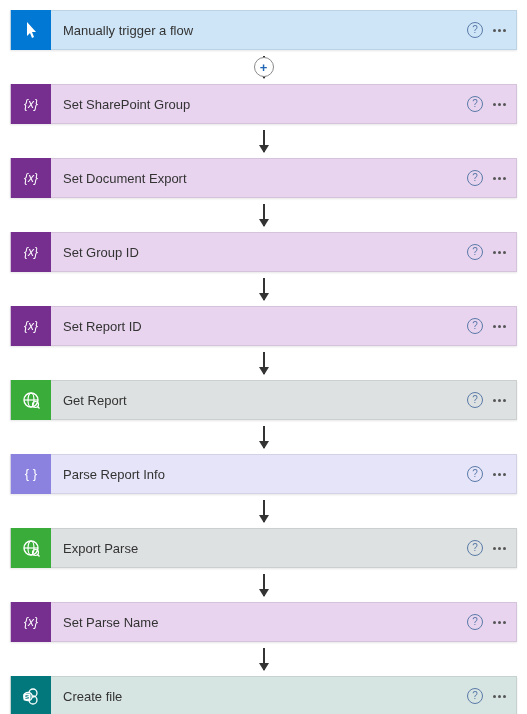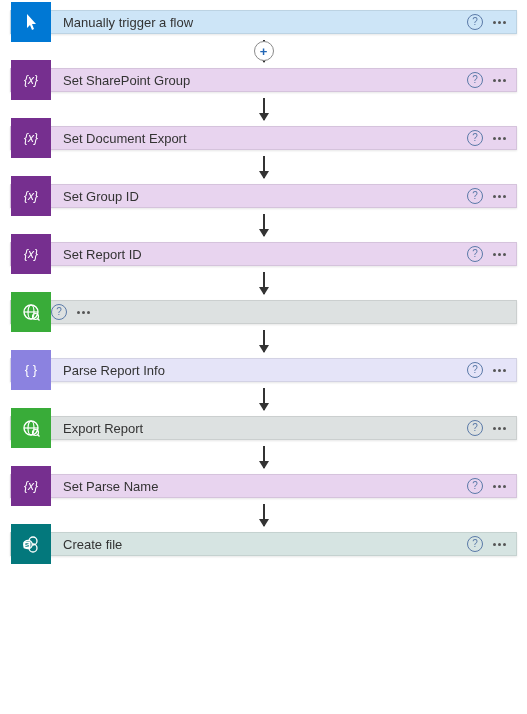--- a/index.html
+++ b/index.html
@@ -6,21 +6,21 @@
   body {
     font-family: "Segoe UI", Arial, sans-serif;
     font-size: 13px;
     background: #fff;
     padding: 10px;
     width: 527px;
   }
   .step {
     display: flex;
     align-items: center;
-    height: 24px;
+    height: 40px;
     border: 1px solid rgba(0,0,0,0.08);
     box-shadow: 0 1px 2px rgba(0,0,0,0.1);
     position: relative;
   }
   .step-icon {
     width: 40px;
     height: 40px;
     display: flex;
     align-items: center;
     justify-content: center;
@@ -207,20 +207,21 @@
     </div>
     <div class="connector">
       <div class="arrow"></div>
     </div>
     <div class="step bg-http-header">
       <div class="step-icon bg-http-icon">
         <svg viewBox="0 0 20 20">
           <use href="#icon-globe"></use>
         </svg>
       </div>
+      <div class="step-label">Get Report</div>
       <div class="step-actions">
         <div class="help-icon">?</div>
         <div class="more-icon">
           <span></span>
           <span></span>
           <span></span>
         </div>
       </div>
     </div>
     <div class="connector">
@@ -244,21 +245,21 @@
     </div>
     <div class="connector">
       <div class="arrow"></div>
     </div>
     <div class="step bg-http-header">
       <div class="step-icon bg-http-icon">
         <svg viewBox="0 0 20 20">
           <use href="#icon-globe"></use>
         </svg>
       </div>
-      <div class="step-label">Export Report</div>
+      <div class="step-label">Export Parse</div>
       <div class="step-actions">
         <div class="help-icon">?</div>
         <div class="more-icon">
           <span></span>
           <span></span>
           <span></span>
         </div>
       </div>
     </div>
     <div class="connector">

